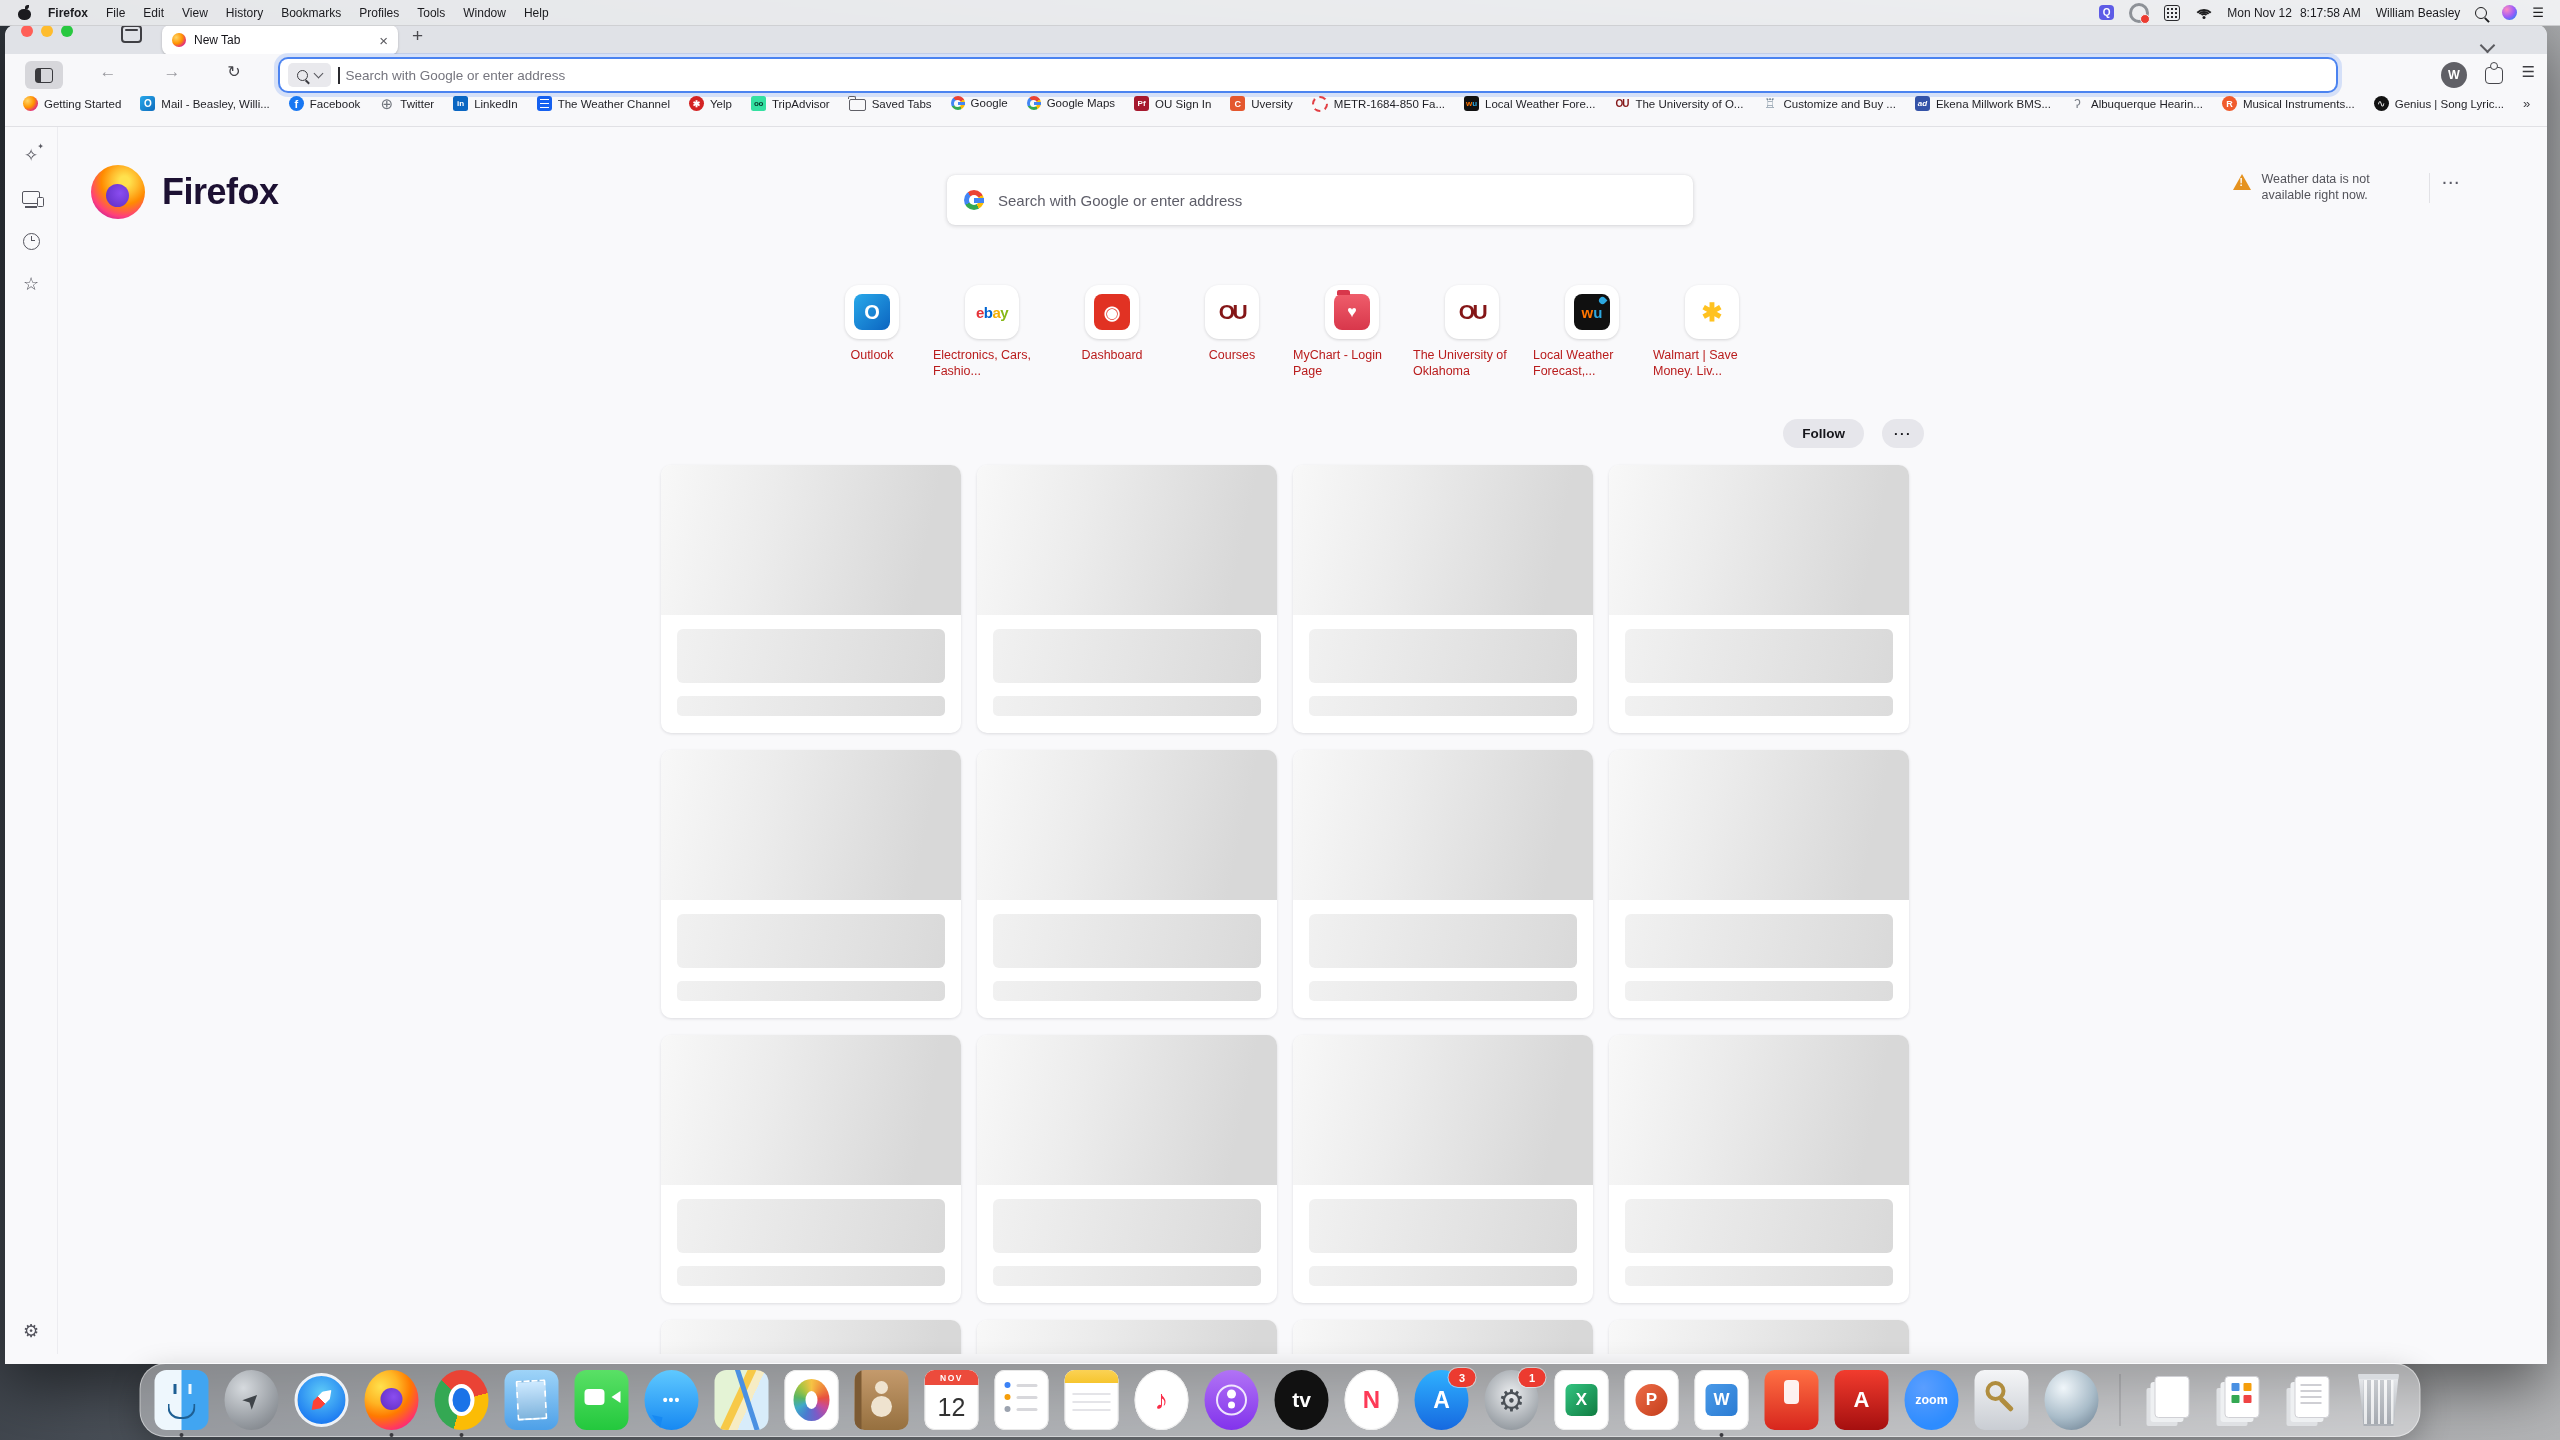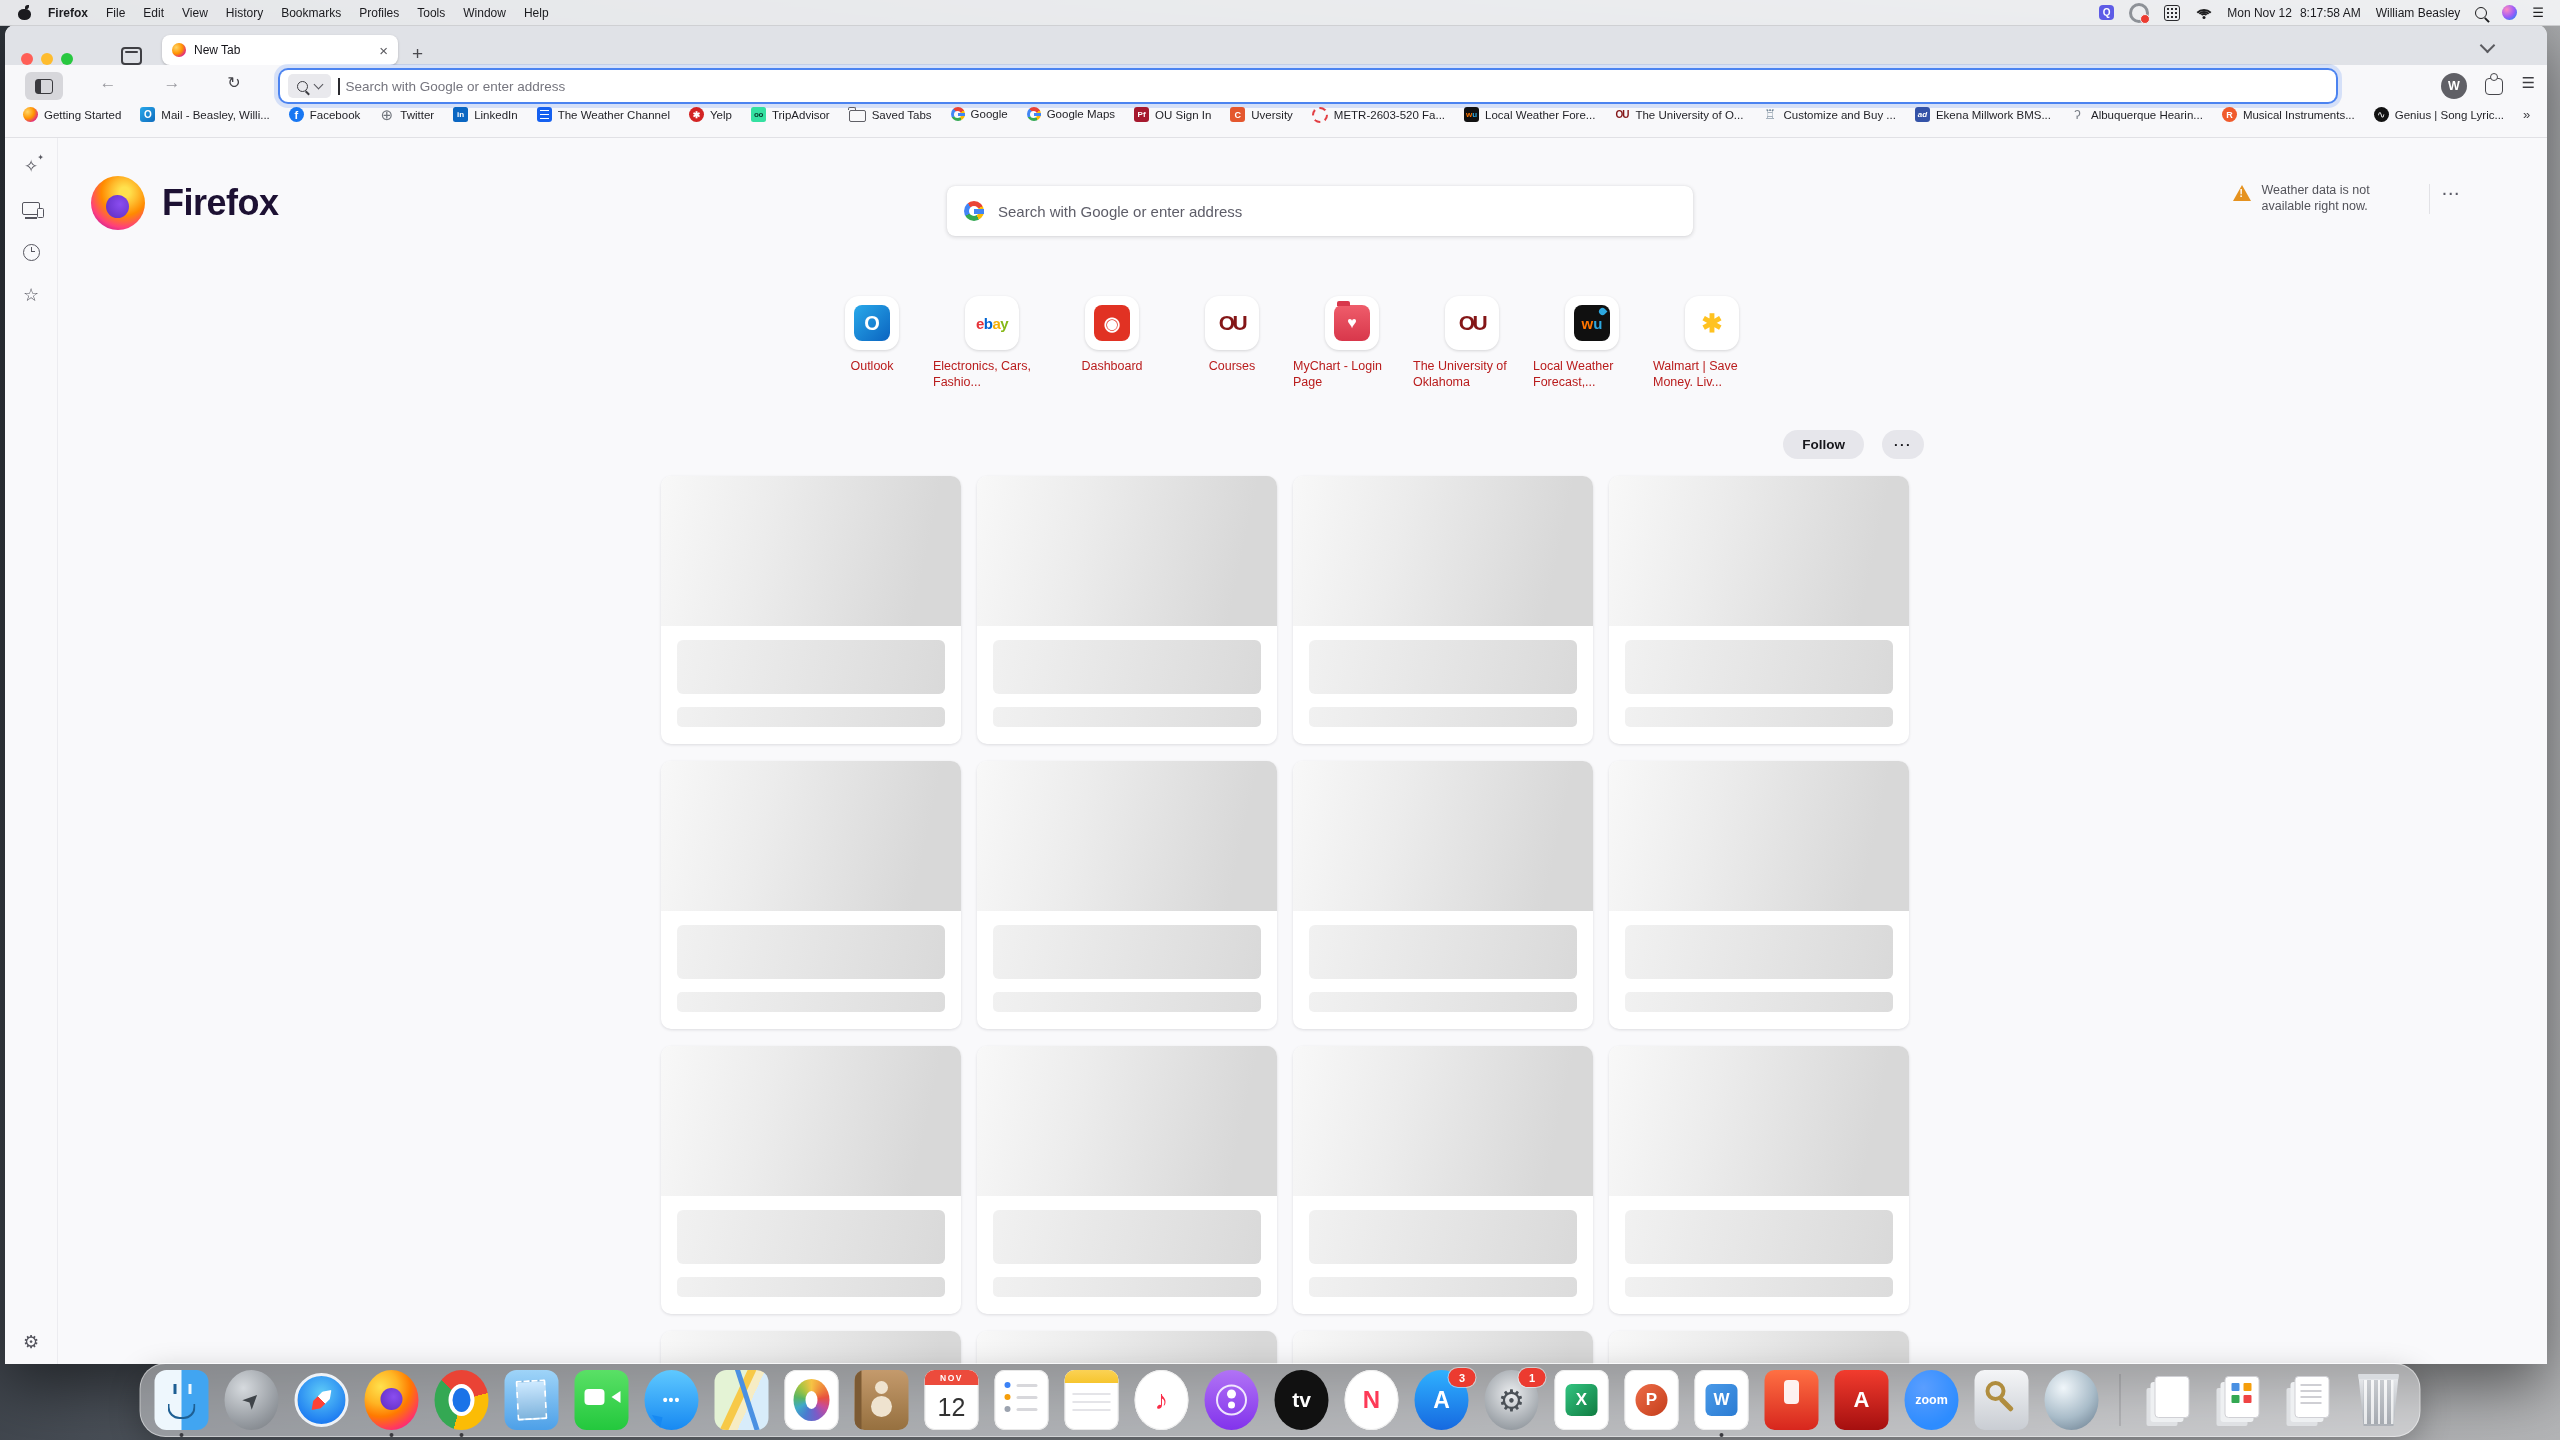--- a/index.html
+++ b/index.html
@@ -32,21 +32,21 @@
   .mag{width:10px;height:10px;border:1.8px solid #1d1d1f;border-radius:50%;position:relative}
   .mag::after{content:"";position:absolute;right:-4px;bottom:-3px;width:6px;height:1.8px;background:#1d1d1f;transform:rotate(45deg)}
   .siri{width:15px;height:15px;border-radius:50%;background:radial-gradient(circle at 32% 30%,#ff8ac2,#a05cf7 50%,#2f7cf6 85%)}
   .mi-list{font-size:13px;color:#1d1d1f}
   .st-text{white-space:nowrap}
 
   
   .window{position:absolute;left:5px;top:25px;width:2542px;height:1339px;border-radius:10px 10px 0 0;
     background:#f9f9fb;box-shadow:0 22px 60px rgba(0,0,0,.5);overflow:hidden;z-index:10}
   
-  .tabbar{height:40px;background:#e0e2e7;display:flex;align-items:flex-end;padding:0 16px;position:relative}
+  .tabbar{height:29px;background:#e0e2e7;display:flex;align-items:flex-start;padding:0 16px;position:relative}
   .tl{width:12px;height:12px;border-radius:50%;margin-right:8px}
   .tl.red{background:#ff5f57}.tl.yellow{background:#febc2e}.tl.green{background:#28c840}
   .fxview{width:17px;height:14px;border:2px solid #3f3f44;border-radius:4px;position:relative;margin-left:40px}
   .fxview::before{content:"";position:absolute;left:2px;right:2px;top:2px;height:2px;background:#3f3f44;border-radius:1px}
   .tab{margin-left:20px;width:216px;height:30px;background:#fff;border-radius:8px;box-shadow:0 1px 2.5px rgba(0,0,0,.22);
     display:flex;align-items:center;gap:8px;padding:0 10px;font-size:12px;color:#15141a}
   .tab-title{flex:1}
   .tab-close{color:#5b5b60;font-size:15px;line-height:1}
   .newtab-btn{margin-left:14px;font-size:19px;color:#4a4a4f}
   .alltabs{position:absolute;right:54px;top:15px;width:9px;height:9px;border-right:2px solid #5b5b60;border-bottom:2px solid #5b5b60;transform:rotate(45deg)}
@@ -369,21 +369,21 @@
       <div class="bm-item">
         <span class="fav i-pingfed">Pf</span>
         <span>OU Sign In</span>
       </div>
       <div class="bm-item">
         <span class="fav i-canvas">C</span>
         <span>Uversity</span>
       </div>
       <div class="bm-item">
         <span class="fav i-metr"></span>
-        <span>METR-2603-520 Fa...</span>
+        <span>METR-1684-850 Fa...</span>
       </div>
       <div class="bm-item">
         <span class="fav i-wu">
           <span class="wu-w">w</span>
           <span class="wu-u">u</span>
         </span>
         <span>Local Weather Fore...</span>
       </div>
       <div class="bm-item">
         <span class="fav i-ou">OU</span>

